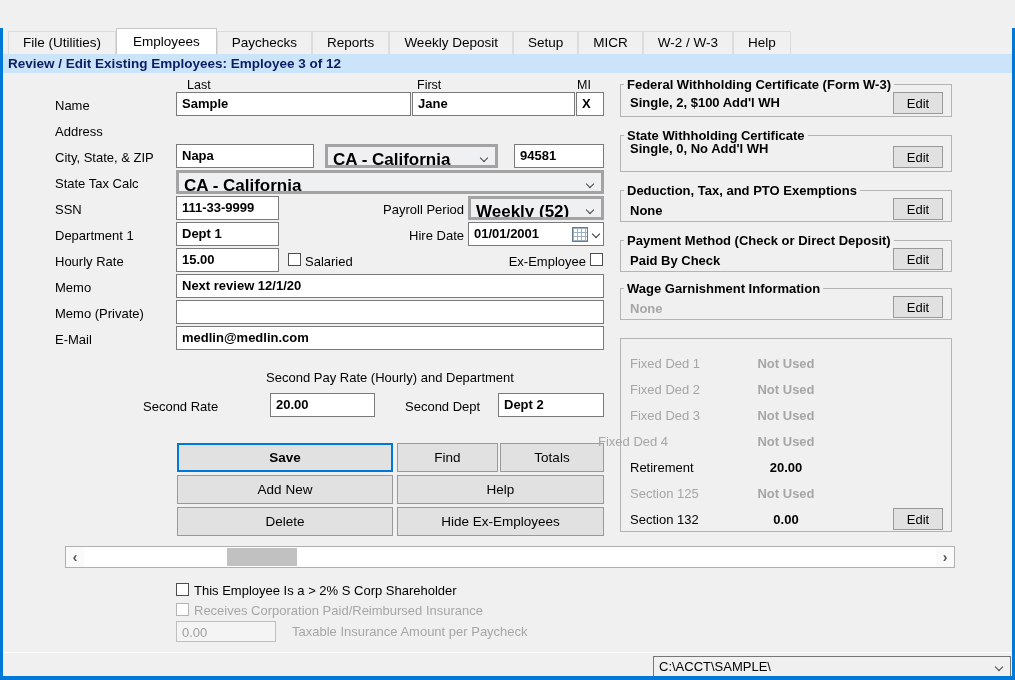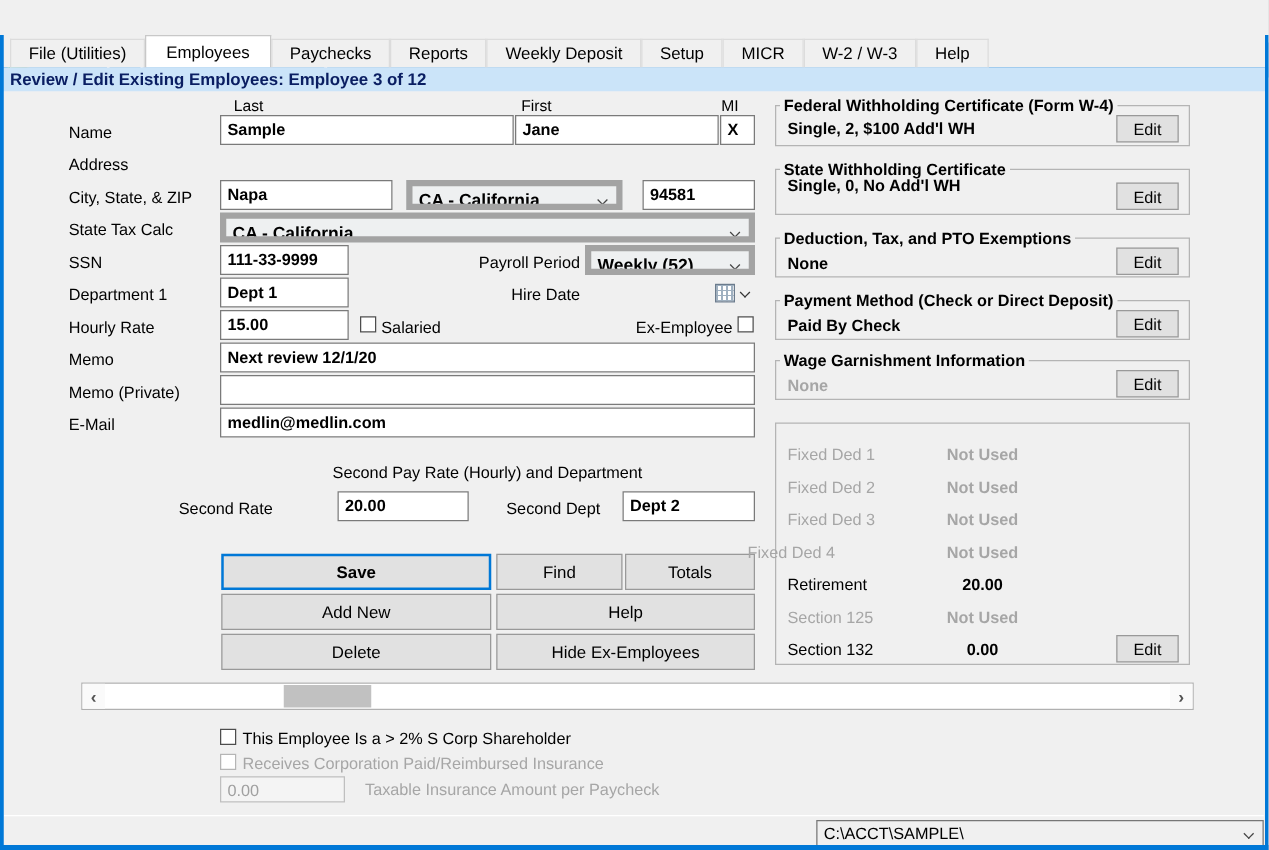--- a/index.html
+++ b/index.html
@@ -27,22 +27,22 @@
     color:#0a1e62;font-weight:bold;font-size:13.5px;padding:2px 0 0 8px;box-sizing:border-box;}
   
   .lbl{position:absolute;font-size:13px;color:#000;white-space:nowrap;}
   .lbl.small{font-size:12.5px;}
   .lbl.muted{color:#a6a6a6;}
   .lbl.right{text-align:right;}
   .inp{position:absolute;background:#fff;border:1px solid #7a7a7a;color:#000;font-weight:bold;
     font-size:13px;padding:3px 5px;box-sizing:border-box;white-space:nowrap;overflow:hidden;
     font-family:"Liberation Sans",sans-serif;}
   .inp.disabled{background:#f4f4f4;border-color:#bfbfbf;color:#a0a0a0;}
-  .combo{position:absolute;background:#eef0f1;border:5px solid #a3a3a3;color:#000;font-weight:bold;
-    font-size:14px;padding:3px 22px 3px 5px;box-sizing:border-box;white-space:nowrap;overflow:hidden;}
+  .combo{position:absolute;background:#eef0f1;border:3px solid #a3a3a3;color:#000;font-weight:bold;
+    font-size:17px;padding:3px 22px 3px 5px;box-sizing:border-box;white-space:nowrap;overflow:hidden;}
   .chev{position:absolute;right:8px;top:8px;width:5px;height:5px;border:solid #444;
     border-width:0 1.5px 1.5px 0;transform:rotate(45deg);}
   .chkbox{position:absolute;width:13px;height:13px;background:#fff;border:1px solid #4d4d4d;
     box-sizing:border-box;}
   .chkbox.disabled{border-color:#b5b5b5;}
   .btn{position:absolute;background:#e1e1e1;border:1px solid #999;color:#000;font-size:13.5px;
     display:flex;align-items:center;justify-content:center;box-sizing:border-box;
     font-family:"Liberation Sans",sans-serif;}
   .btn.primary{border:2px solid #0078d7;font-weight:bold;}
   .btn.edit{font-size:13px;}
@@ -134,20 +134,21 @@
 
   <div class="inp" style="left:176px;top:196px;width:103px;height:24px">111-33-9999</div>
   <div class="lbl right" style="left:360px;top:202px;width:104px">Payroll Period</div>
   <div class="combo" style="left:468px;top:196px;width:136px;height:24px">
     <span>Weekly (52)</span>
     <span class="chev"></span>
   </div>
 
   <div class="inp" style="left:176px;top:222px;width:103px;height:24px">Dept 1</div>
   <div class="lbl right" style="left:360px;top:228px;width:104px">Hire Date</div>
+  <div class="inp" style="left:468px;top:222px;width:136px;height:24px">01/01/2001</div>
   <span class="cal" style="left:572px;top:227px"></span>
   <span class="dd-arrow" style="left:593px;top:231px"></span>
 
   <div class="inp" style="left:176px;top:248px;width:103px;height:24px">15.00</div>
   <div class="chkbox" style="left:288px;top:253px"></div>
   <div class="lbl" style="left:305px;top:254px">Salaried</div>
   <div class="lbl right" style="left:505px;top:254px;width:81px">Ex-Employee</div>
   <div class="chkbox" style="left:590px;top:253px"></div>
 
   <div class="inp" style="left:176px;top:274px;width:428px;height:24px">Next review 12/1/20</div>
@@ -162,21 +163,21 @@
 
   <div class="btn primary" style="left:177px;top:443px;width:216px;height:29px">Save</div>
   <div class="btn" style="left:397px;top:443px;width:101px;height:29px">Find</div>
   <div class="btn" style="left:500px;top:443px;width:104px;height:29px">Totals</div>
   <div class="btn" style="left:177px;top:475px;width:216px;height:29px">Add New</div>
   <div class="btn" style="left:397px;top:475px;width:207px;height:29px">Help</div>
   <div class="btn" style="left:177px;top:507px;width:216px;height:29px">Delete</div>
   <div class="btn" style="left:397px;top:507px;width:207px;height:29px">Hide Ex-Employees</div>
 
   <div class="group" style="left:620px;top:84px;width:332px;height:33px"></div>
-  <div class="gtitle" style="left:624px;top:77px">Federal Withholding Certificate (Form W-4)</div>
+  <div class="gtitle" style="left:624px;top:77px">Federal Withholding Certificate (Form W-3)</div>
   <div class="gvalue" style="left:630px;top:95px">Single, 2, $100 Add'l WH</div>
   <div class="btn edit" style="left:893px;top:92px;width:50px;height:22px">Edit</div>
 
   <div class="group" style="left:620px;top:135px;width:332px;height:37px"></div>
   <div class="gtitle" style="left:624px;top:128px">State Withholding Certificate</div>
   <div class="gvalue" style="left:630px;top:141px">Single, 0, No Add'l WH</div>
   <div class="btn edit" style="left:893px;top:146px;width:50px;height:22px">Edit</div>
 
   <div class="group" style="left:620px;top:190px;width:332px;height:32px"></div>
   <div class="gtitle" style="left:624px;top:183px">Deduction, Tax, and PTO Exemptions</div>

